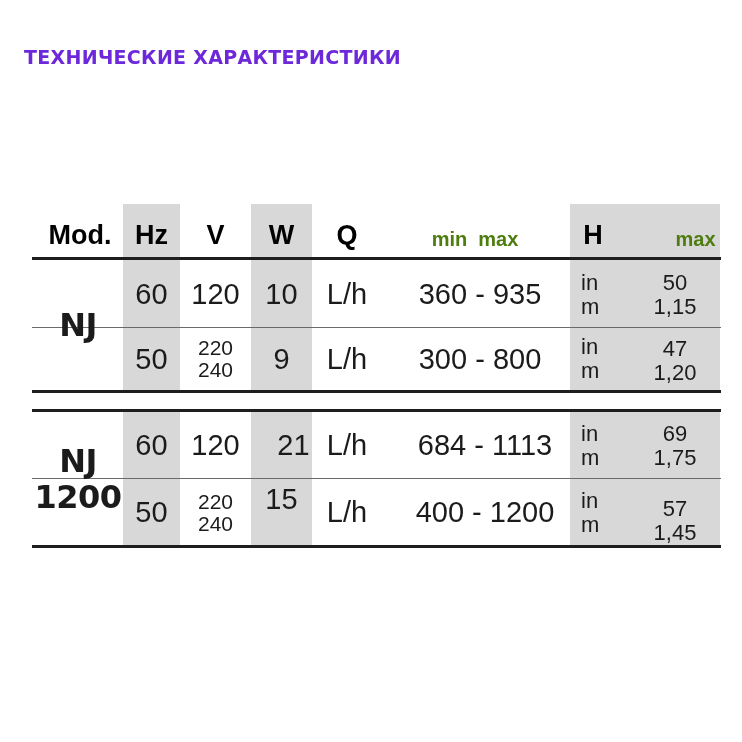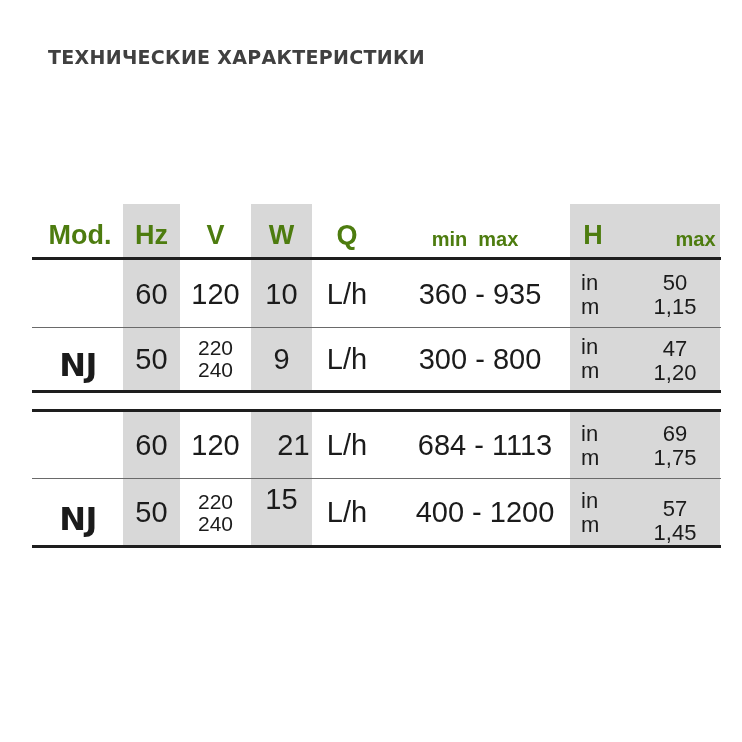--- a/index.html
+++ b/index.html
@@ -1,33 +1,33 @@
 <!DOCTYPE html>
 <html><head>
 <meta charset="utf-8">
 <style>
   html, body { margin:0; padding:0; background:#ffffff; }
   body { width:742px; height:742px; position:relative; overflow:hidden;
          font-family:"Liberation Sans", sans-serif; color:#1b1b1b; }
-  .title { position:absolute; left:48px; top:46px; font-family:"DejaVu Sans", sans-serif;
-           font-weight:bold; font-size:19px; letter-spacing:0.3px; color:#404040; }
+  .title { position:absolute; left:24px; top:46px; font-family:"DejaVu Sans", sans-serif;
+           font-weight:bold; font-size:19px; letter-spacing:0.3px; color:#6d28d9; }
   .gray { position:absolute; background:#d8d8d8; }
   .line { position:absolute; left:32px; width:689px; background:#1e1e1e; }
   .thin { height:1px; background:#6a6a6a; }
   .thick { height:3px; }
   .cell { position:absolute; display:flex; align-items:center; justify-content:center;
           text-align:center; white-space:nowrap; }
-  .hdr { font-weight:bold; font-size:27px; color:#4d7c0f; }
+  .hdr { font-weight:bold; font-size:27px; color:#000000; }
   .hdr-sm { font-weight:bold; font-size:20px; color:#4d7c0f; }
   .val { font-size:29px; }
   .stack { font-size:21px; line-height:22px; flex-direction:column; }
   .unit { font-size:22px; line-height:24px; flex-direction:column; align-items:flex-start; justify-content:center; }
   .hval { font-size:22px; line-height:24px; flex-direction:column; }
   .model { font-weight:bold; font-size:32px; line-height:36px; flex-direction:column;
-           font-family:"DejaVu Sans", sans-serif; letter-spacing:-0.5px;margin-top:40px; }
+           font-family:"DejaVu Sans", sans-serif; letter-spacing:-0.5px; }
 </style>
 </head>
 <body>
 
 <div class="title">ТЕХНИЧЕСКИЕ ХАРАКТЕРИСТИКИ</div>
 
 <div class="gray" style="left:123px;top:204px;width:57px;height:187px;"></div>
 <div class="gray" style="left:251px;top:204px;width:61px;height:187px;"></div>
 <div class="gray" style="left:570px;top:204px;width:150px;height:187px;"></div>
 
@@ -90,20 +90,21 @@
     <div class="cell hval" style="left:635px;top:330px;width:80px;height:62px;">
       <span>47</span>
       <span>1,20</span>
     </div>
   </div>
 </div>
 
 <div>
   <div class="cell model" style="left:32px;top:413px;width:92px;height:132px;">
     <span>NJ</span>
+    <span>1200</span>
   </div>
 
   <div>
     <div class="cell val" style="left:123px;top:413px;width:57px;height:65px;">60</div>
     <div class="cell val" style="left:180px;top:413px;width:71px;height:65px;">120</div>
     <div class="cell val" style="left:251px;top:413px;width:61px;height:65px;margin-left:12px;">21</div>
     <div class="cell val" style="left:312px;top:413px;width:70px;height:65px;">L/h</div>
     <div class="cell val" style="left:400px;top:413px;width:170px;height:65px;">684 - 1113</div>
     <div class="cell unit" style="left:581px;top:413px;width:40px;height:65px;">
       <span>in</span>

